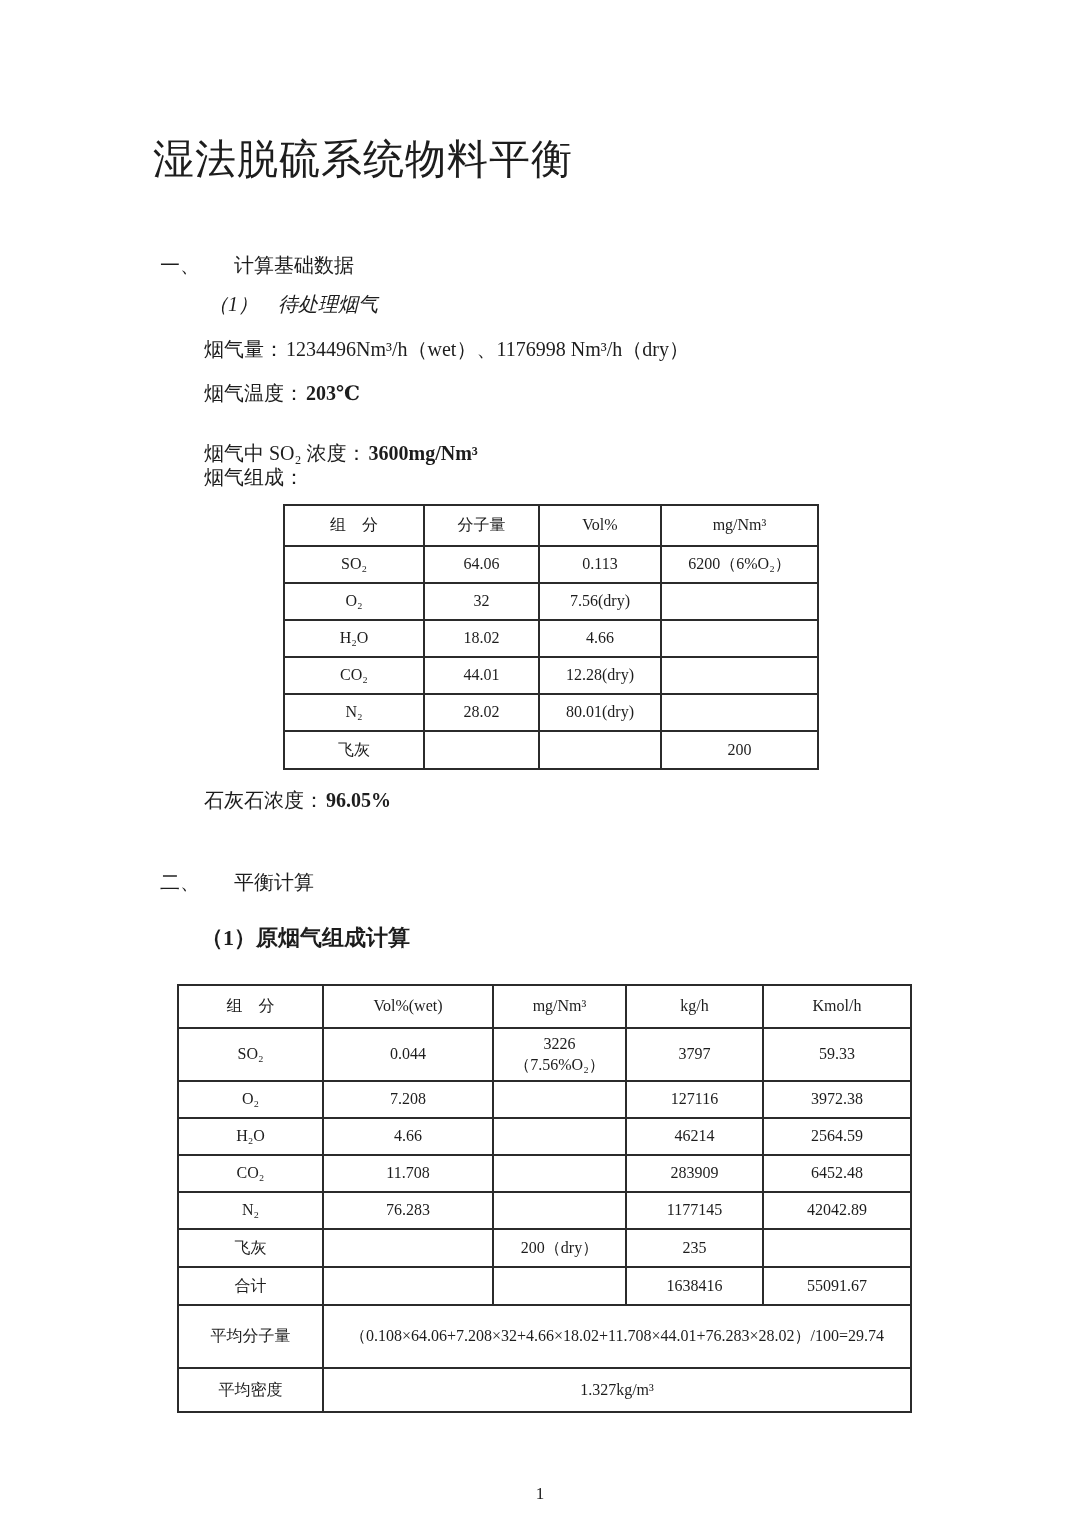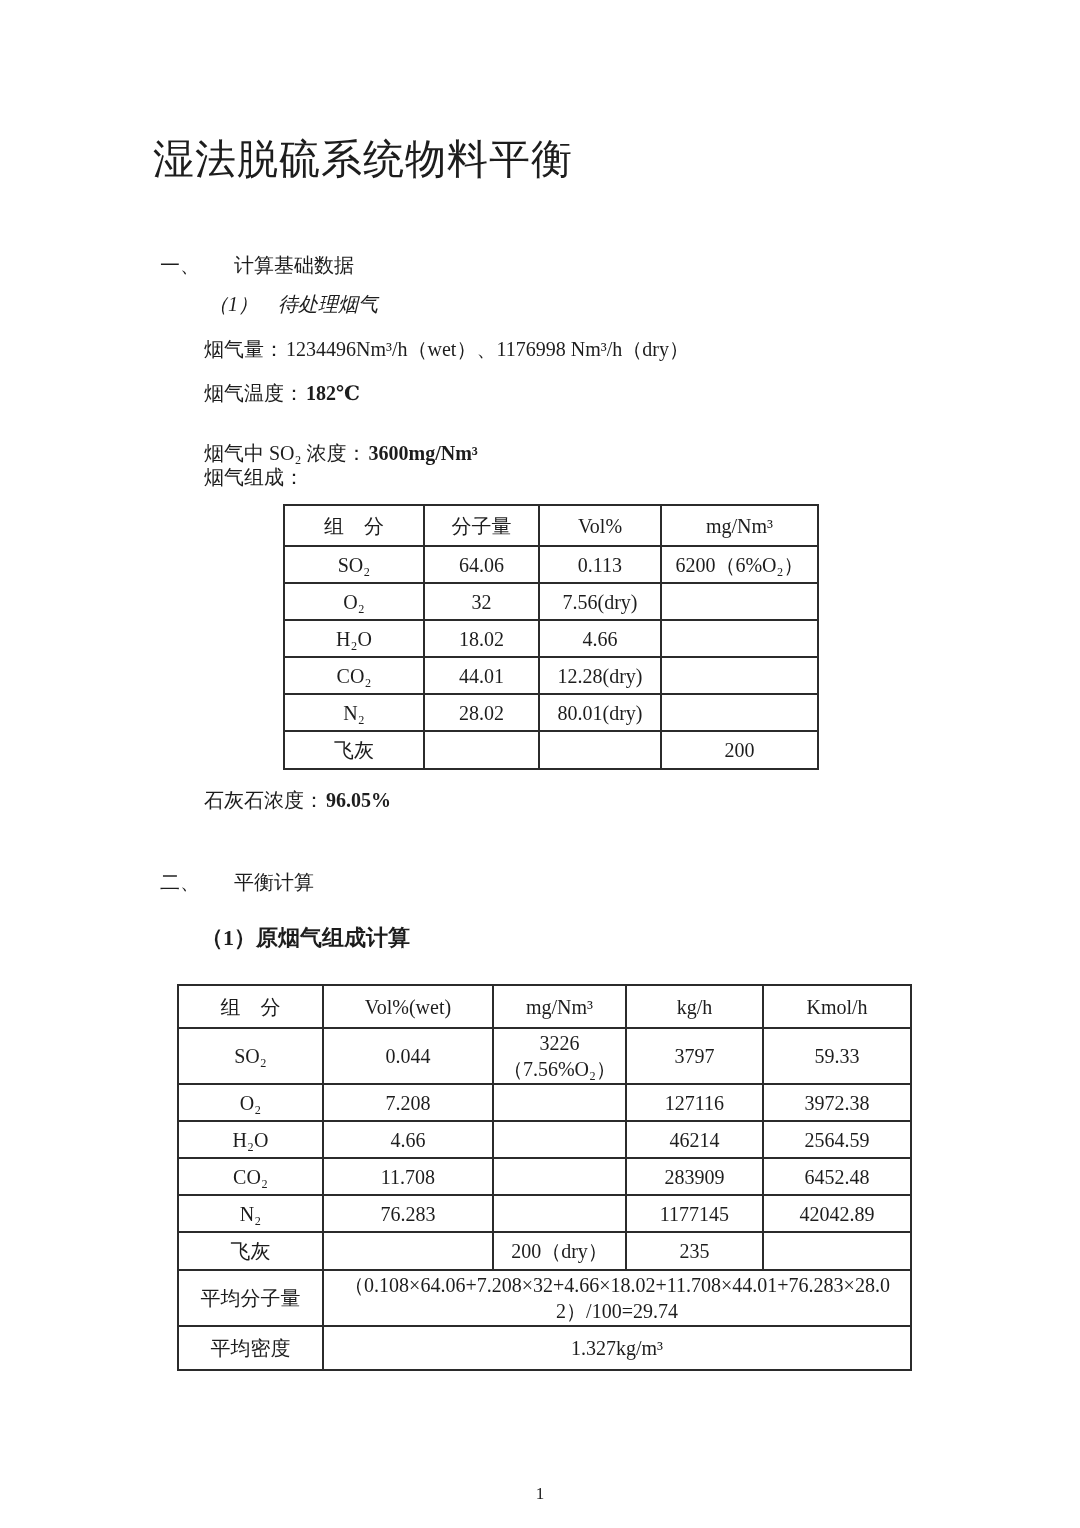--- a/index.html
+++ b/index.html
@@ -14,21 +14,21 @@
     font-weight:500;white-space:nowrap;text-align:center;
   }
   .sec-heading{display:flex;gap:34px;font-size:20px;white-space:nowrap;}
   .sub-heading{font-size:20px;white-space:nowrap;font-style:italic;}
   .body-line{font-size:20px;white-space:nowrap;text-align:right;}
   .body-line .val{margin-left:2px;}
   .bold{font-weight:bold;}
   .sec2-sub{font-size:22px;font-weight:bold;white-space:nowrap;}
   table.t{
     position:absolute;border-collapse:collapse;table-layout:fixed;
-    font-size:20px;color:#1d1d1d;
+    font-size:16px;color:#1d1d1d;
   }
   table.t th,table.t td{
     border:2px solid #2b2b2b;text-align:center;vertical-align:middle;
     font-weight:normal;padding:1px 4px;white-space:pre-line;line-height:1.3;
     overflow:hidden;
   }
   td.formula{word-break:break-all;white-space:pre-line;padding:2px 10px;line-height:1.55;}
   .page-number{left:0;top:1484px;width:100%;text-align:center;font-size:17px;}
 </style>
 </head>
@@ -41,21 +41,21 @@
   <span>计算基础数据</span>
 </div>
 
 <div class="abs sub-heading" style="left:208px;top:291px">（1）　待处理烟气</div>
 
 <div class="abs body-line" style="left:204px;top:336px">
   <span>烟气量：</span><span class="val">1234496Nm³/h（wet）、1176998 Nm³/h（dry）</span>
 </div>
 
 <div class="abs body-line" style="left:204px;top:380px">
-  <span>烟气温度：</span><span class="val bold">182℃</span>
+  <span>烟气温度：</span><span class="val bold">203℃</span>
 </div>
 
 <div class="abs body-line" style="left:204px;top:440px">
   <span>烟气中 SO₂ 浓度：</span><span class="val bold">3600mg/Nm³</span>
 </div>
 
 <div class="abs body-line" style="left:204px;top:464px">
   <span>烟气组成：</span>
 </div>
 
@@ -175,21 +175,28 @@
     <td>1177145</td>
     <td>42042.89</td>
   </tr>
   <tr style="height:38px">
     <td>飞灰</td>
     <td></td>
     <td>200（dry）</td>
     <td>235</td>
     <td></td>
   </tr>
-  <tr style="height:54px">
+  <tr style="height:38px">
+    <td>合计</td>
+    <td></td>
+    <td></td>
+    <td>1638416</td>
+    <td>55091.67</td>
+  </tr>
+  <tr style="height:63px">
     <td>平均分子量</td>
     <td colspan="4" class="formula">（0.108×64.06+7.208×32+4.66×18.02+11.708×44.01+76.283×28.02）/100=29.74</td>
   </tr>
   <tr style="height:44px">
     <td>平均密度</td>
     <td colspan="4">1.327kg/m³</td>
   </tr>
 </tbody>
   </table>
 

